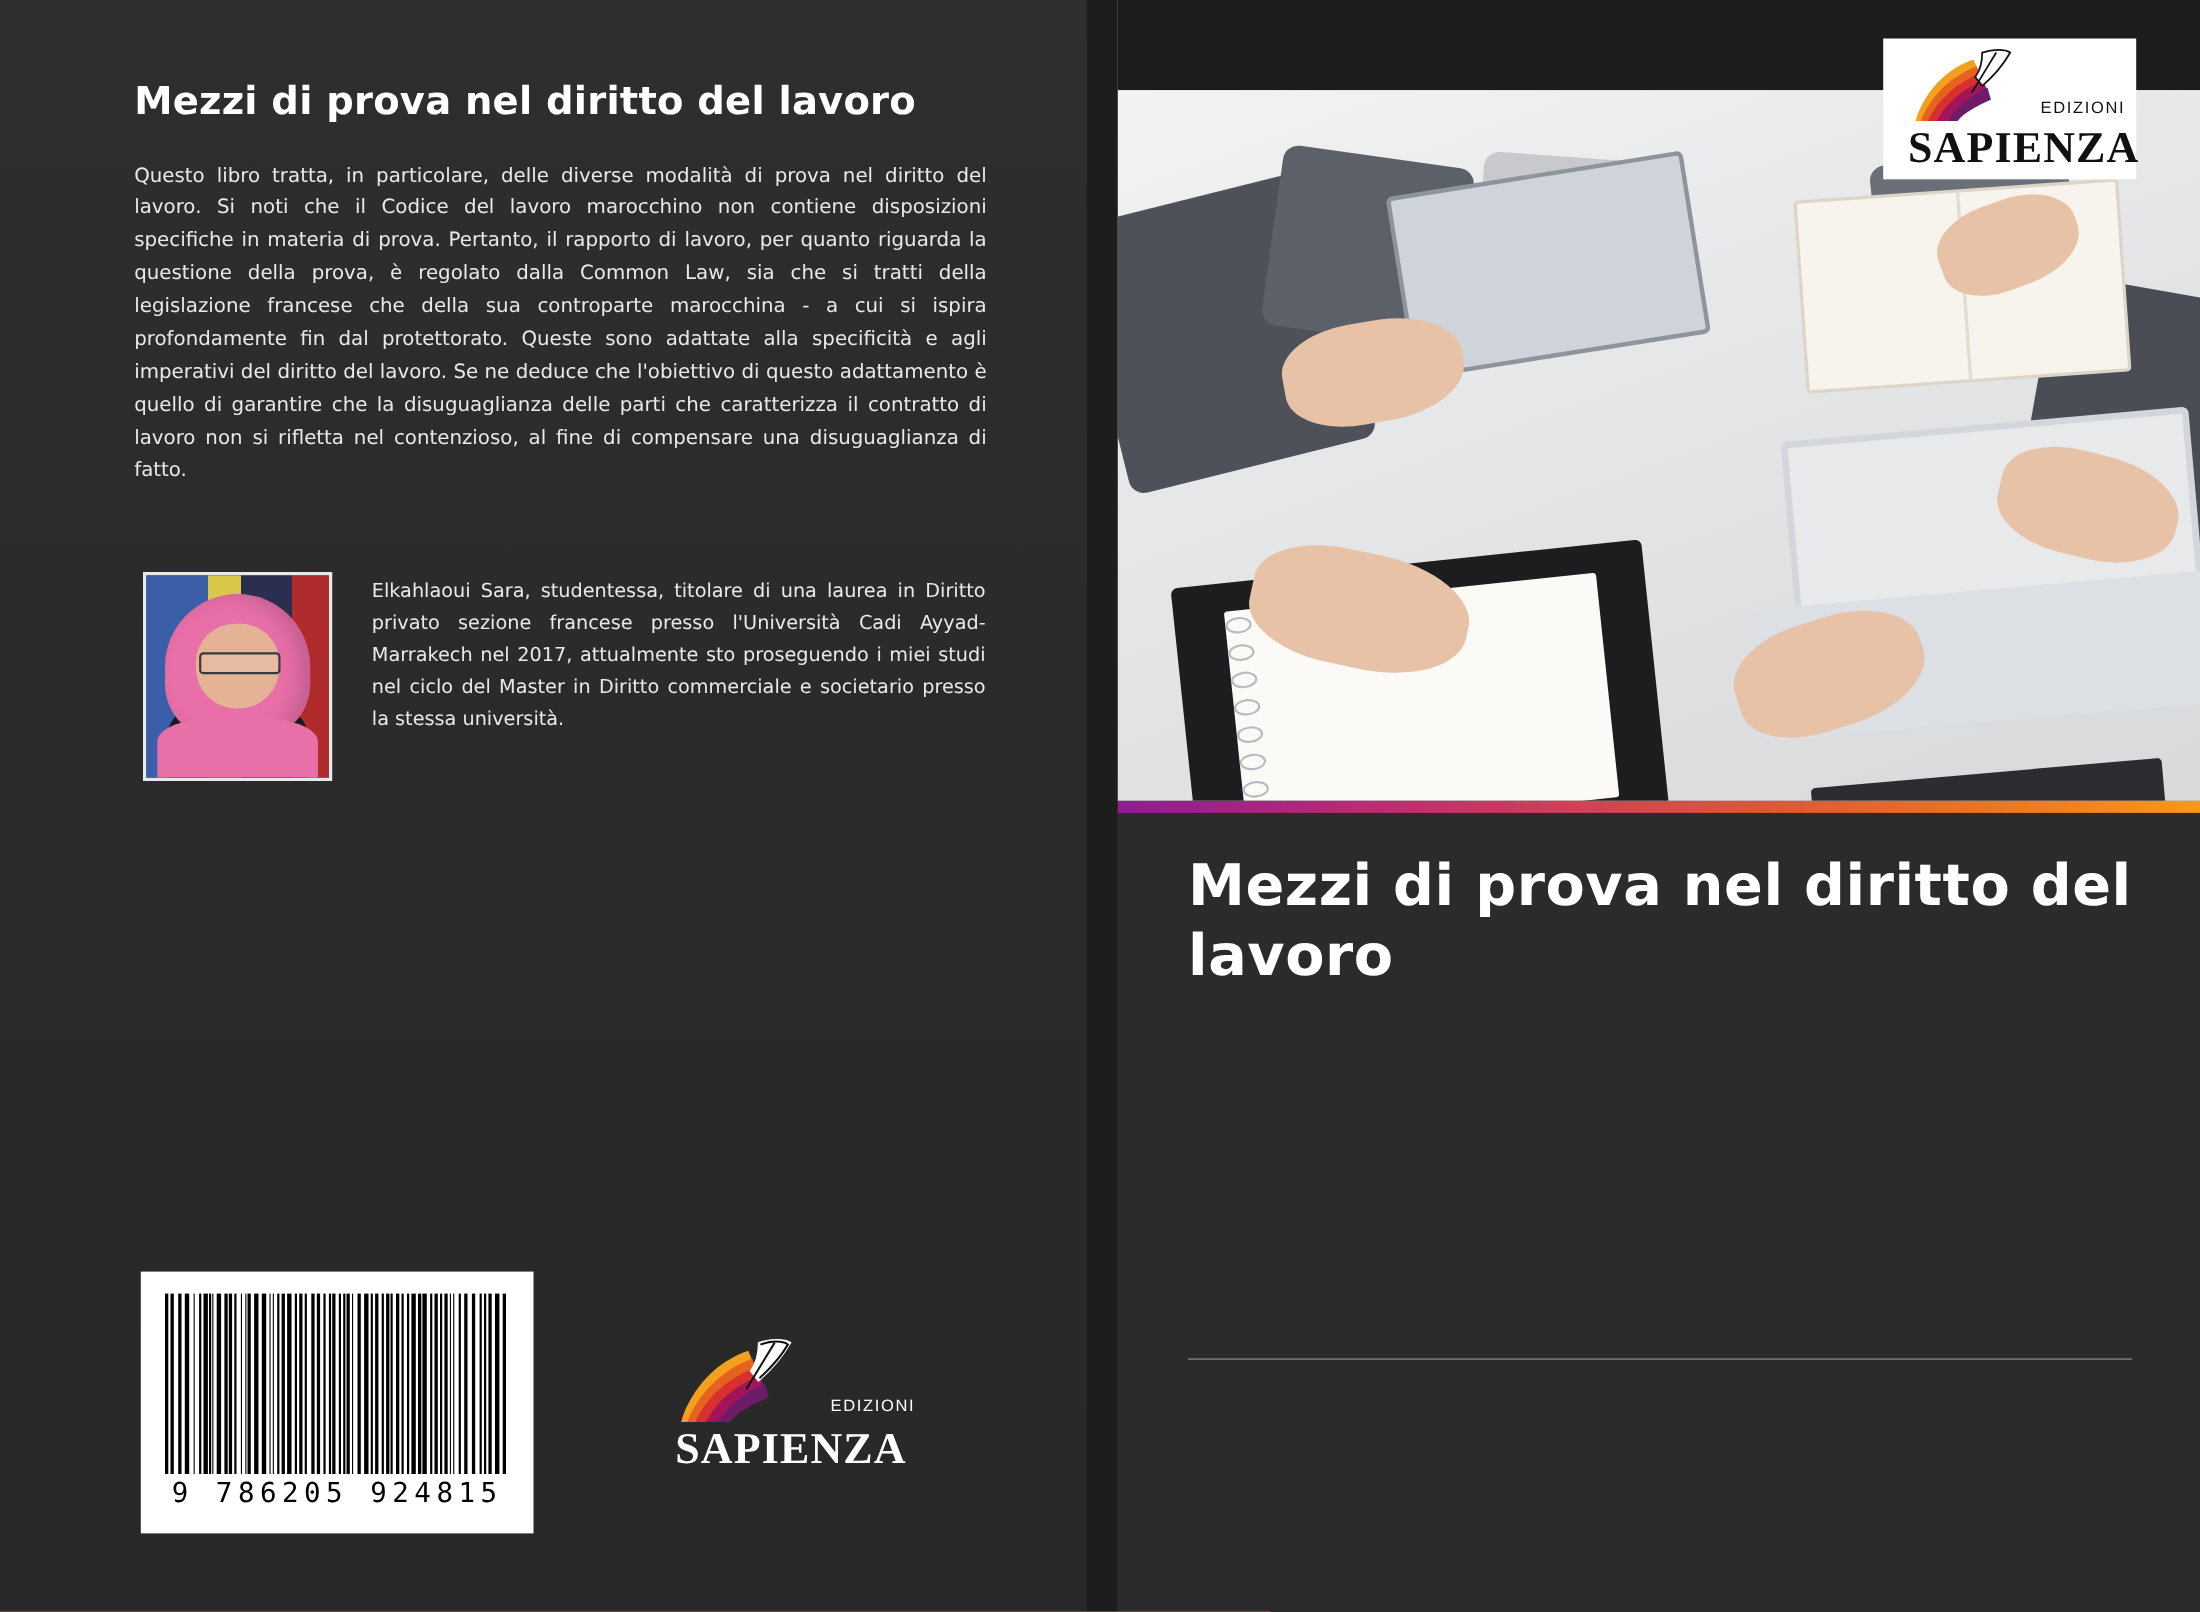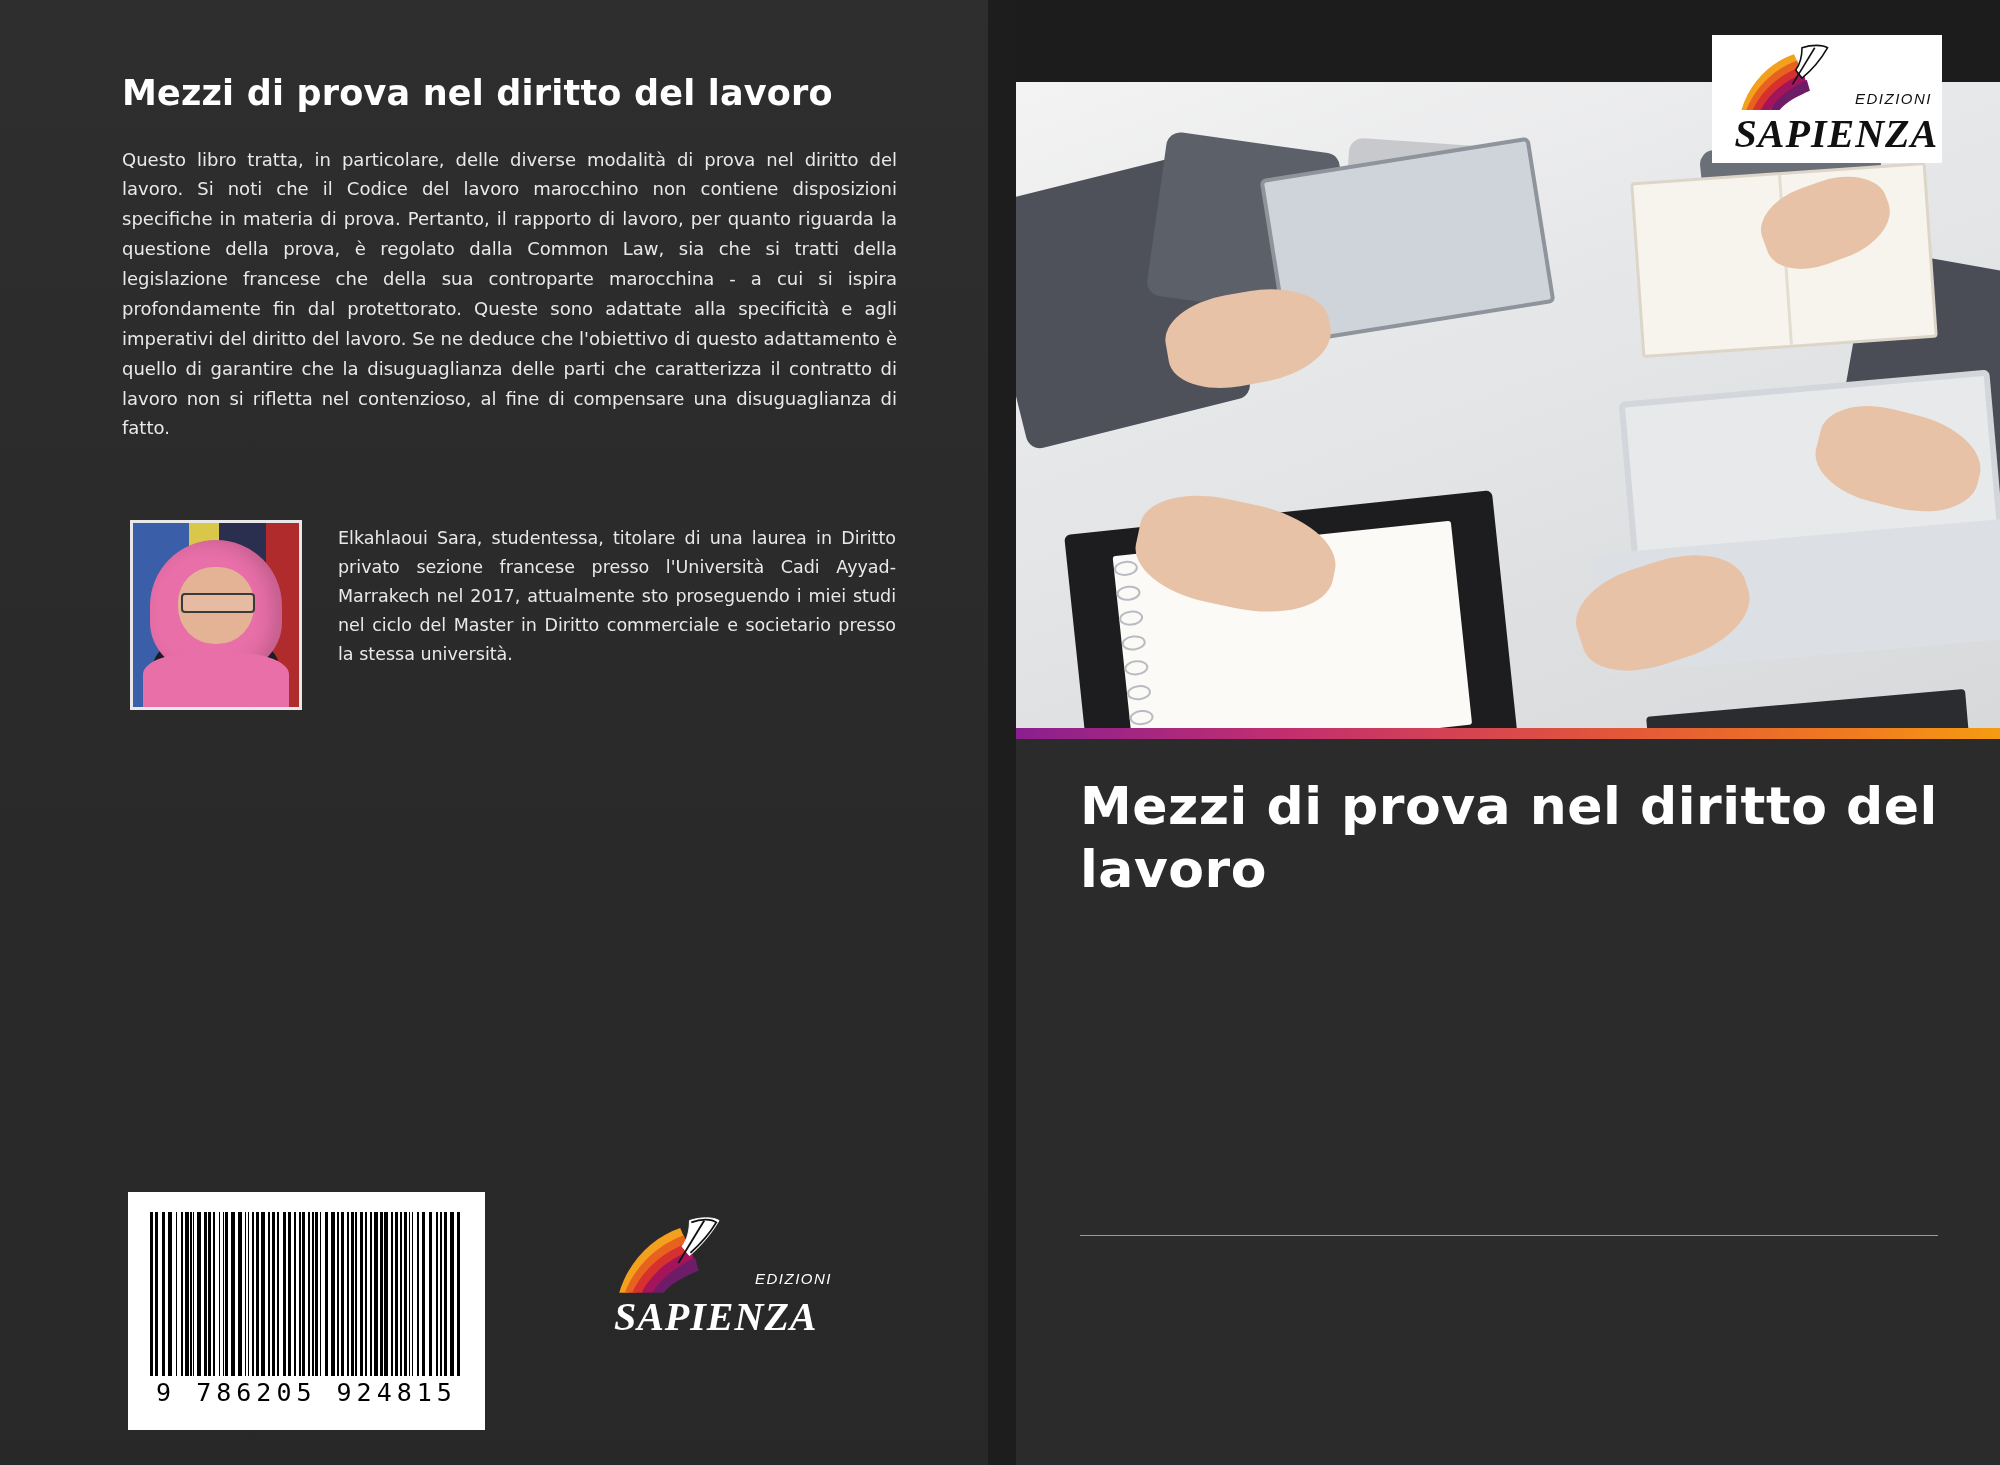--- a/index.html
+++ b/index.html
@@ -133,21 +133,20 @@
 
   
   .barcode-box {
     position: absolute;
     left: 128px;
     top: 1156px;
     width: 357px;
     height: 238px;
     background: #ffffff;
     padding: 0;
-    margin-top: 36px;
   }
   .barcode-bars {
     position: absolute;
     left: 22px;
     top: 20px;
     width: 313px;
     height: 164px;
   }
   .barcode-bars i {
     position: absolute;
@@ -173,21 +172,20 @@
     position: absolute;
     left: 600px;
     top: 1215px;
     width: 232px;
     height: 130px;
   }
   .logo {
     position: relative;
     width: 100%;
     height: 100%;
-    font-style: italic;
   }
   .logo .fan {
     position: absolute;
     left: 0;
     top: 0;
     width: 58%;
     height: 64%;
   }
   .logo .word-edizioni {
     position: absolute;

